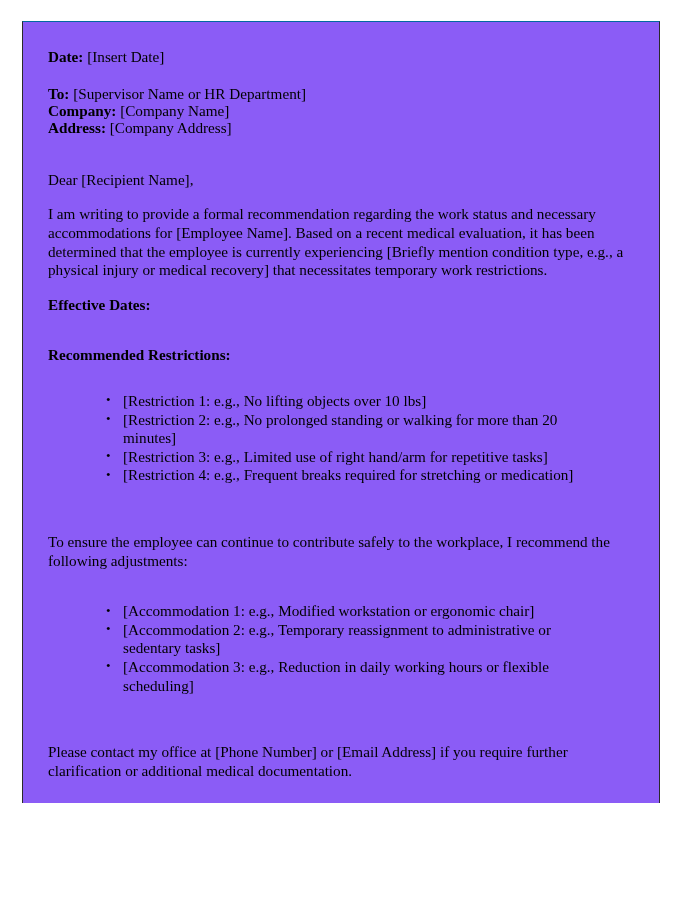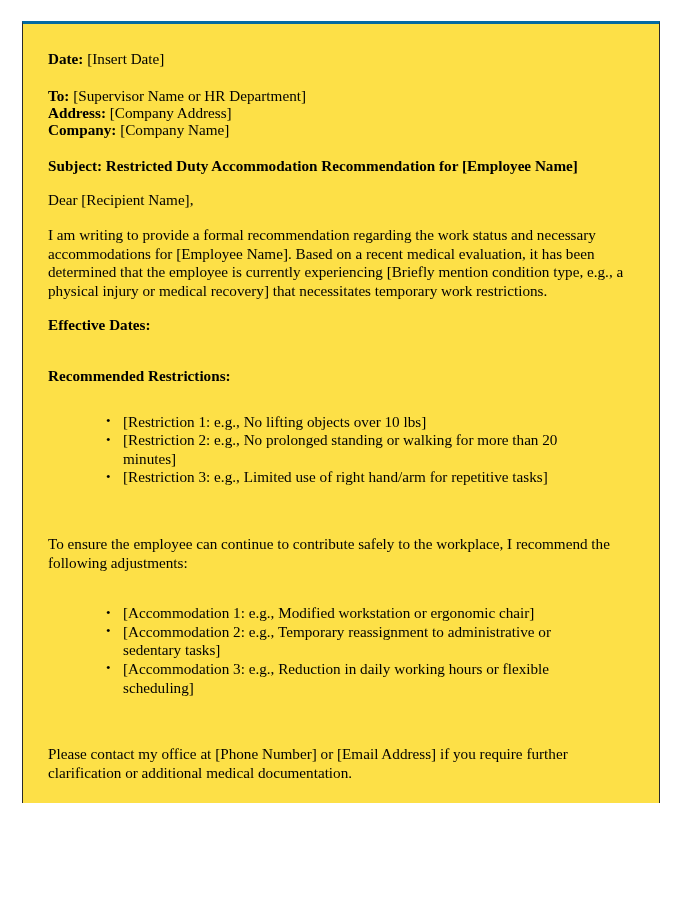--- a/index.html
+++ b/index.html
@@ -17,23 +17,23 @@
 
   .page {
     position: absolute;
     left: 22px;
     top: 21px;
     width: 638px;
     height: 782px;
     box-sizing: border-box;
     border-left: 1px solid #2a2a2a;
     border-right: 1px solid #2a2a2a;
-    border-top: 3px solid #0369a1;
+    border-top: 1px solid #0369a1;
     border-bottom: none;
-    background: #fde047;
+    background: #8b5cf6;
     overflow: hidden;
   }
 
   .page-inner {
     padding: 26px 33px 0 25px;
   }
 
   .doc-line,
   .doc-para,
   .doc-heading {
@@ -91,32 +91,31 @@
     </div>
 
     <div class="block-gap-lg"></div>
 
     <div class="addr-block">
       <div class="doc-line">
         <span class="label">To:</span>
         <span>[Supervisor Name or HR Department]</span>
       </div>
       <div class="doc-line">
+        <span class="label">Company:</span>
+        <span>[Company Name]</span>
+      </div>
+      <div class="doc-line">
         <span class="label">Address:</span>
         <span>[Company Address]</span>
-      </div>
-      <div class="doc-line">
-        <span class="label">Company:</span>
-        <span>[Company Name]</span>
       </div>
     </div>
 
     <div class="block-gap-lg"></div>
 
-    <div class="doc-heading">Subject: Restricted Duty Accommodation Recommendation for [Employee Name]</div>
 
     <div class="block-gap-md"></div>
 
     <div class="doc-para">Dear [Recipient Name],</div>
 
     <div class="block-gap-md"></div>
 
     <div class="doc-para">I am writing to provide a formal recommendation regarding the work status and necessary accommodations for [Employee Name]. Based on a recent medical evaluation, it has been determined that the employee is currently experiencing [Briefly mention condition type, e.g., a physical injury or medical recovery] that necessitates temporary work restrictions.</div>
 
     <div class="block-gap-md"></div>
@@ -129,20 +128,21 @@
     <div class="block-gap-md"></div>
 
     <div class="doc-heading">Recommended Restrictions:</div>
 
     <div class="block-gap-sm"></div>
 
     <ul class="doc-list">
       <li>[Restriction 1: e.g., No lifting objects over 10 lbs]</li>
       <li>[Restriction 2: e.g., No prolonged standing or walking for more than 20 minutes]</li>
       <li>[Restriction 3: e.g., Limited use of right hand/arm for repetitive tasks]</li>
+      <li>[Restriction 4: e.g., Frequent breaks required for stretching or medication]</li>
     </ul>
 
     <div class="block-gap-md"></div>
 
 
     <div class="block-gap-md"></div>
 
     <div class="doc-para">To ensure the employee can continue to contribute safely to the workplace, I recommend the following adjustments:</div>
 
     <div class="block-gap-md"></div>

